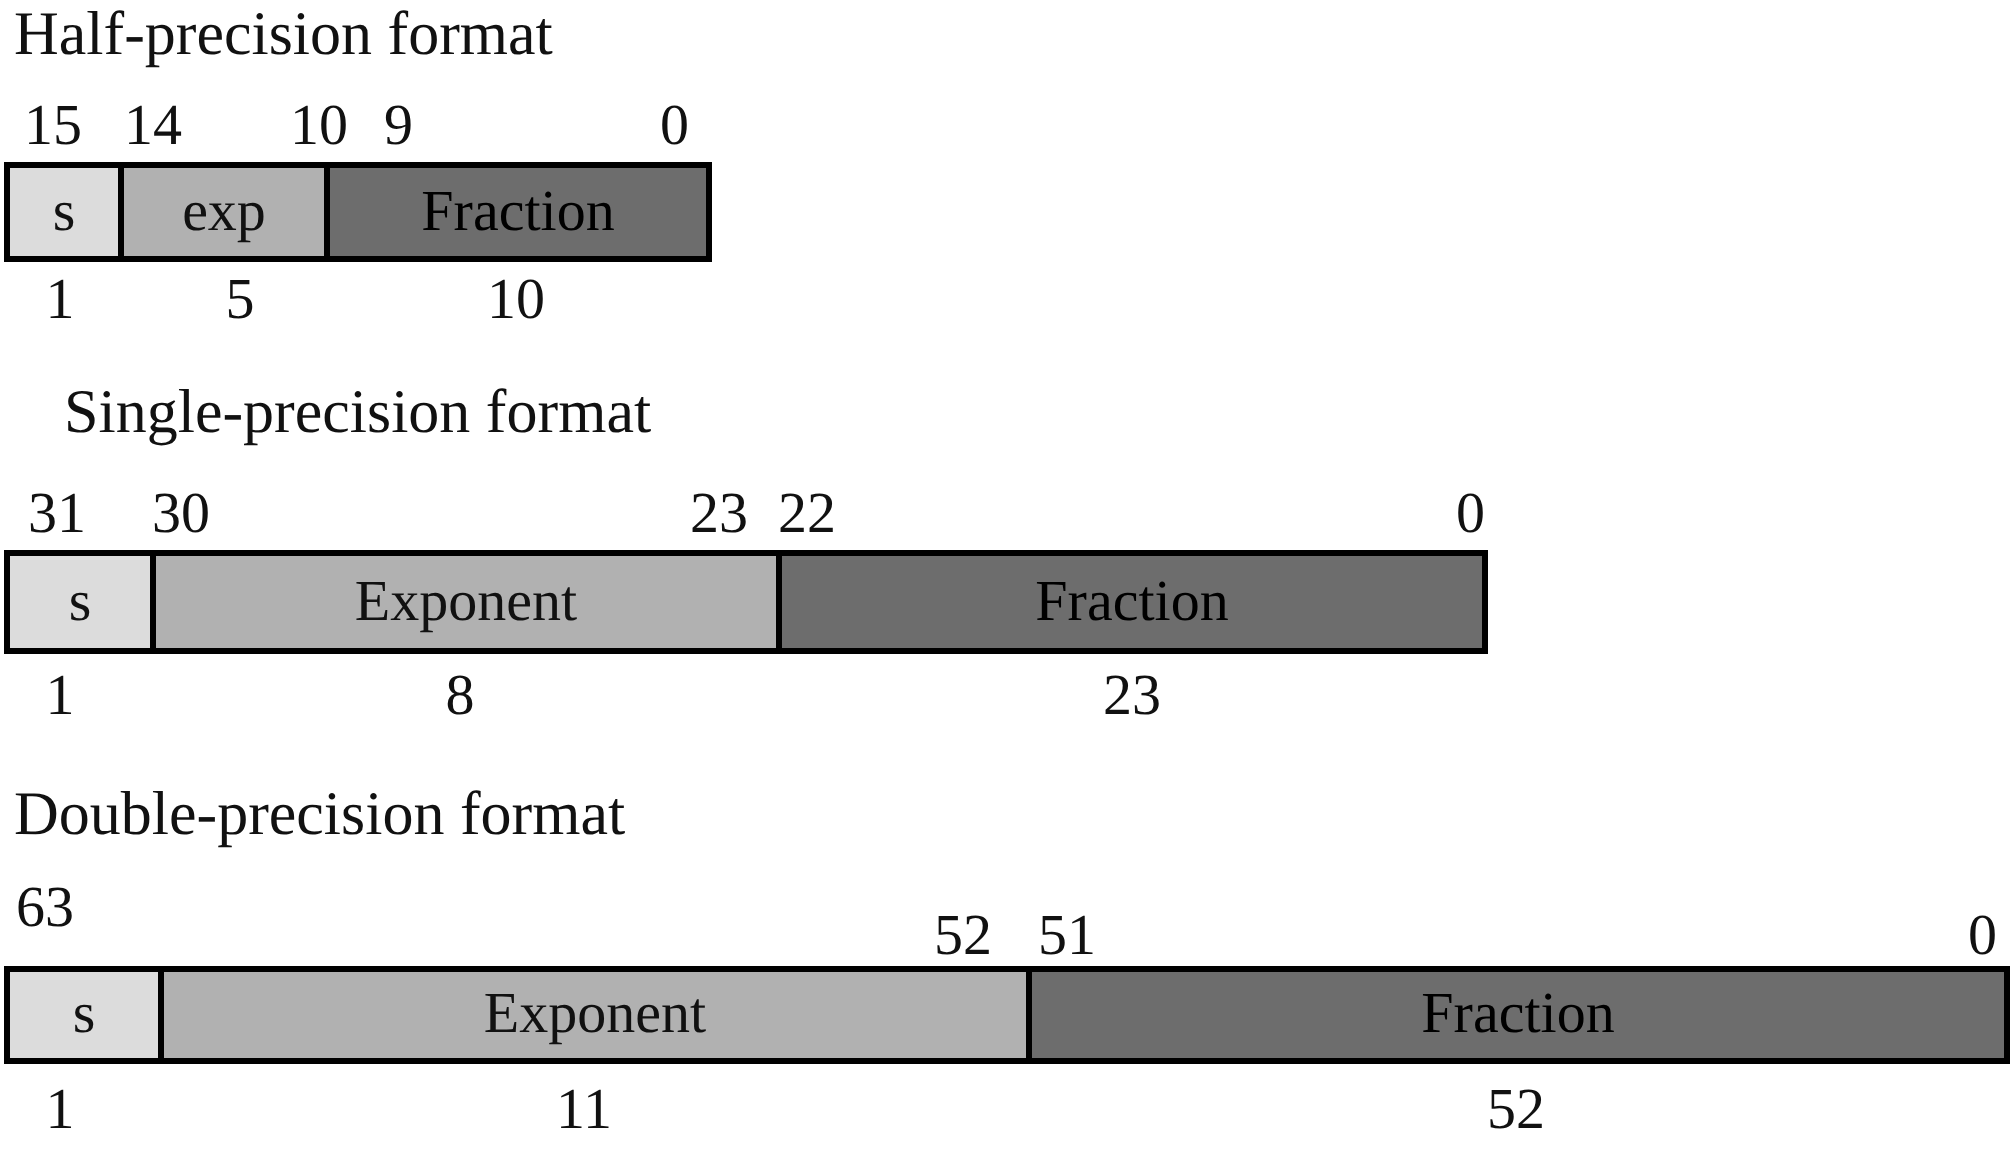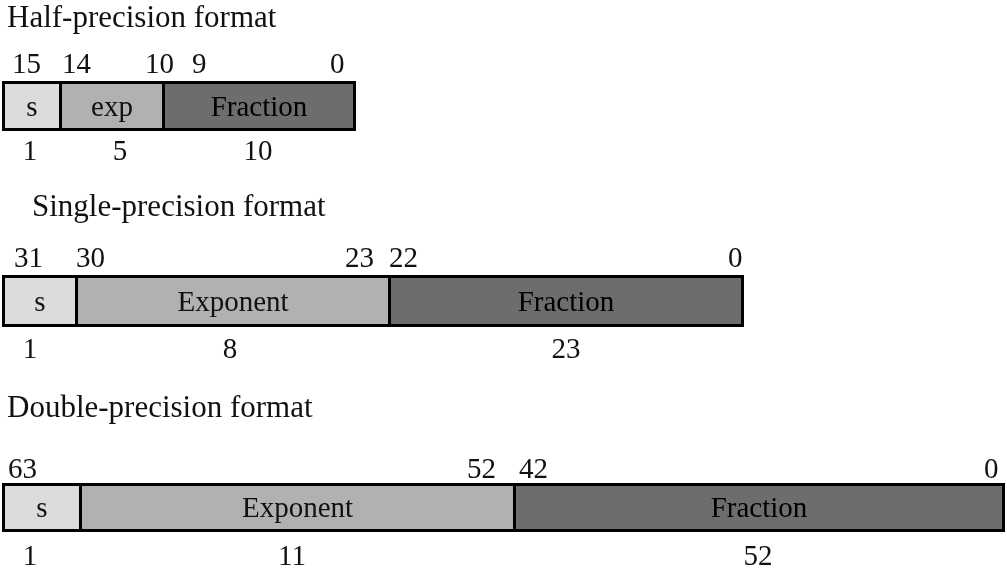--- a/index.html
+++ b/index.html
@@ -109,24 +109,24 @@
     </div>
 
     <span class="under" style="left:30px;  top:333px;">1</span>
     <span class="under" style="left:230px; top:333px;">8</span>
     <span class="under" style="left:566px; top:333px;">23</span>
   </div>
 
   <div>
     <div class="fmt-title" style="left:7px; top:390px;">Double-precision format</div>
 
-    <span class="bitpos" style="left:8px;   top:453px;">63</span>
+    <span class="bitpos" style="left:8px;   top:439px;">63</span>
     <span class="bitpos" style="left:56px;  top:453px;margin-top:44px;">62</span>
     <span class="bitpos" style="left:467px; top:453px;">52</span>
-    <span class="bitpos" style="left:519px; top:453px;">42</span>
+    <span class="bitpos" style="left:519px; top:453px;">51</span>
     <span class="bitpos" style="left:984px; top:453px;">0</span>
 
     <div class="bitbox" style="left:2px; top:483px; width:1003px; height:49px;">
       <div class="cell sign" style="width:74px;">
         <span>s</span>
       </div>
       <div class="cell exponent" style="width:434px;">
         <span>Exponent</span>
       </div>
       <div class="cell fraction">

